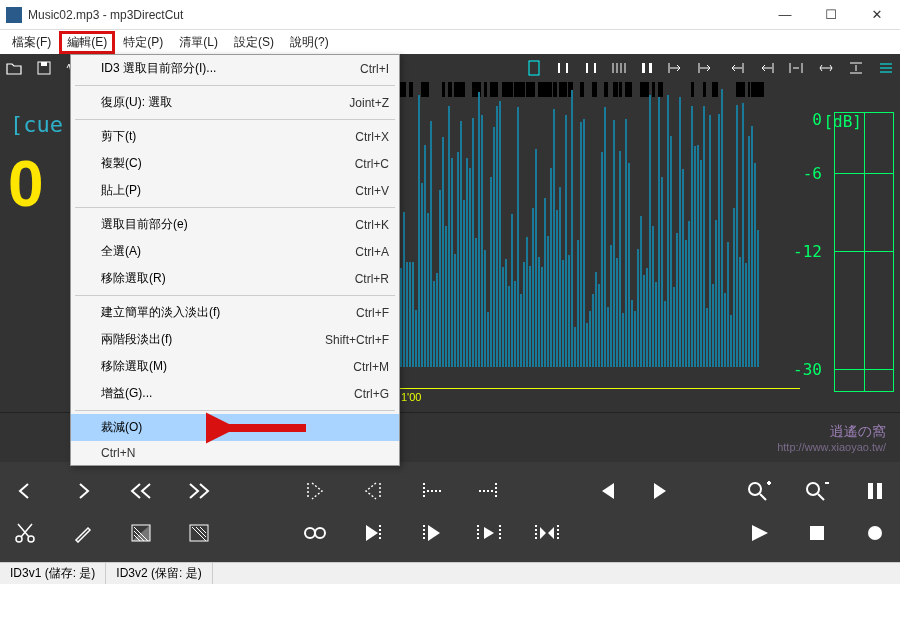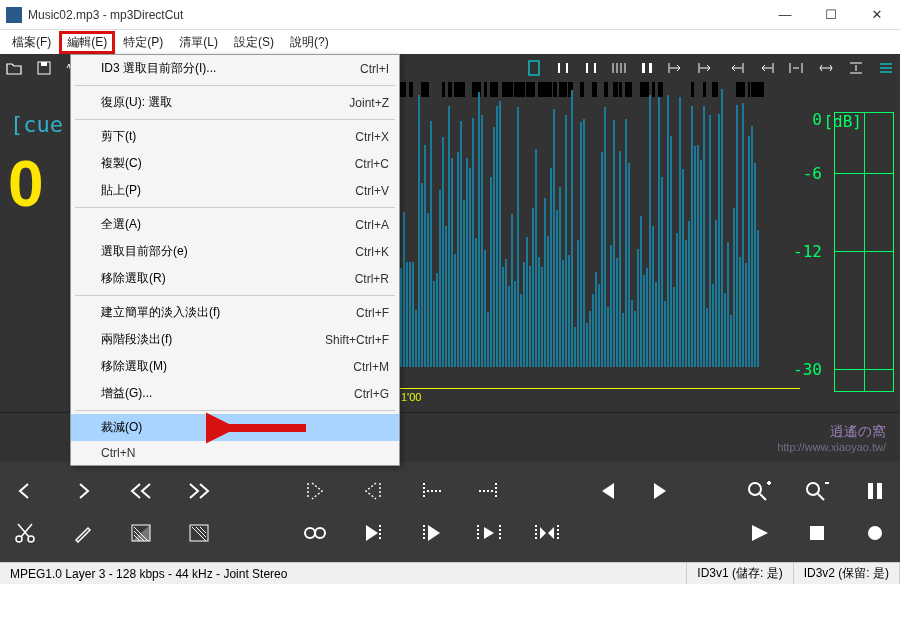--- a/index.html
+++ b/index.html
@@ -651,21 +651,20 @@
       </div>
     <div class="cbtn">
         <svg width="18" height="18">
           <circle cx="9" cy="9" r="7" fill="#fff"></circle>
         </svg>
       </div>
   </div>
 </div>
 
 <div class="statusbar">
-  <div class="status-cell" style="flex:1">MPEG1.0 Layer 3 - 128 kbps - 44 kHz - Joint Stereo</div>
   <div class="status-cell">ID3v1 (儲存: 是)</div>
   <div class="status-cell">ID3v2 (保留: 是)</div>
 </div>
 
 <div class="dropdown" id="dropdown">
     <div class="dropdown-item">
       <span class="label">ID3 選取目前部分(I)...</span>
       <span class="shortcut">Ctrl+I</span>
     </div>
     <div class="dropdown-sep"></div>
@@ -681,26 +680,26 @@
     <div class="dropdown-item">
       <span class="label">複製(C)</span>
       <span class="shortcut">Ctrl+C</span>
     </div>
     <div class="dropdown-item">
       <span class="label">貼上(P)</span>
       <span class="shortcut">Ctrl+V</span>
     </div>
     <div class="dropdown-sep"></div>
     <div class="dropdown-item">
+      <span class="label">選取目前部分(e)</span>
+      <span class="shortcut">Ctrl+K</span>
+    </div>
+    <div class="dropdown-item">
       <span class="label">全選(A)</span>
       <span class="shortcut">Ctrl+A</span>
-    </div>
-    <div class="dropdown-item">
-      <span class="label">選取目前部分(e)</span>
-      <span class="shortcut">Ctrl+K</span>
     </div>
     <div class="dropdown-item">
       <span class="label">移除選取(R)</span>
       <span class="shortcut">Ctrl+R</span>
     </div>
     <div class="dropdown-sep"></div>
     <div class="dropdown-item">
       <span class="label">建立簡單的淡入淡出(f)</span>
       <span class="shortcut">Ctrl+F</span>
     </div>

